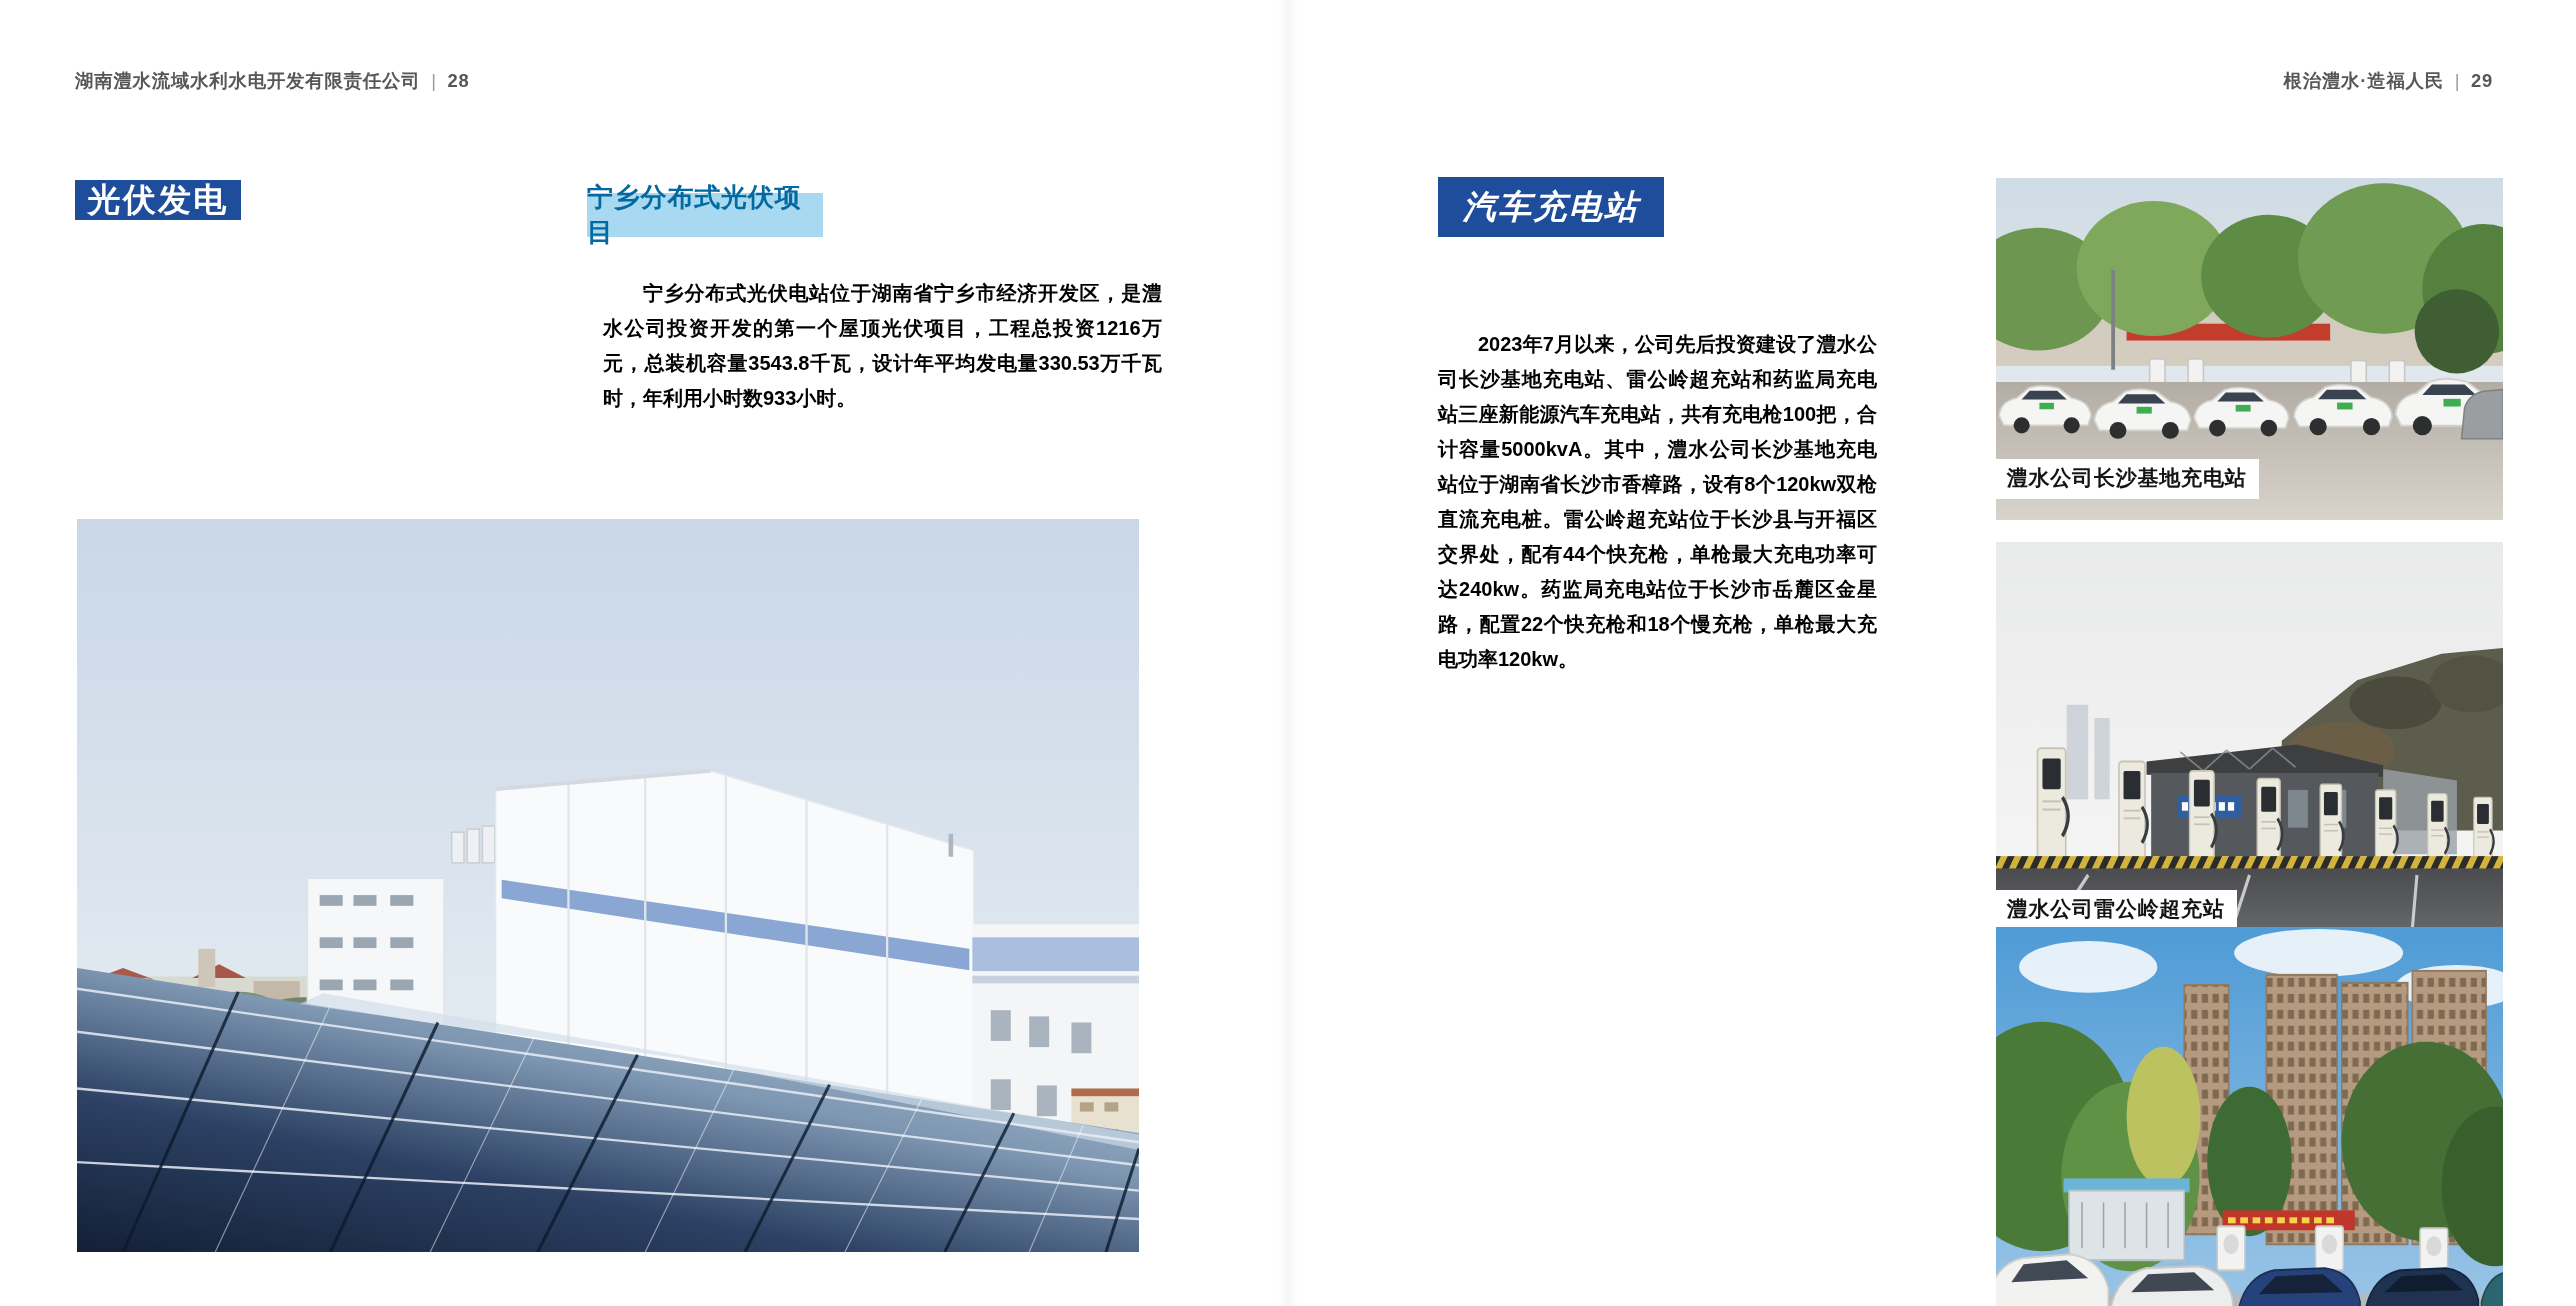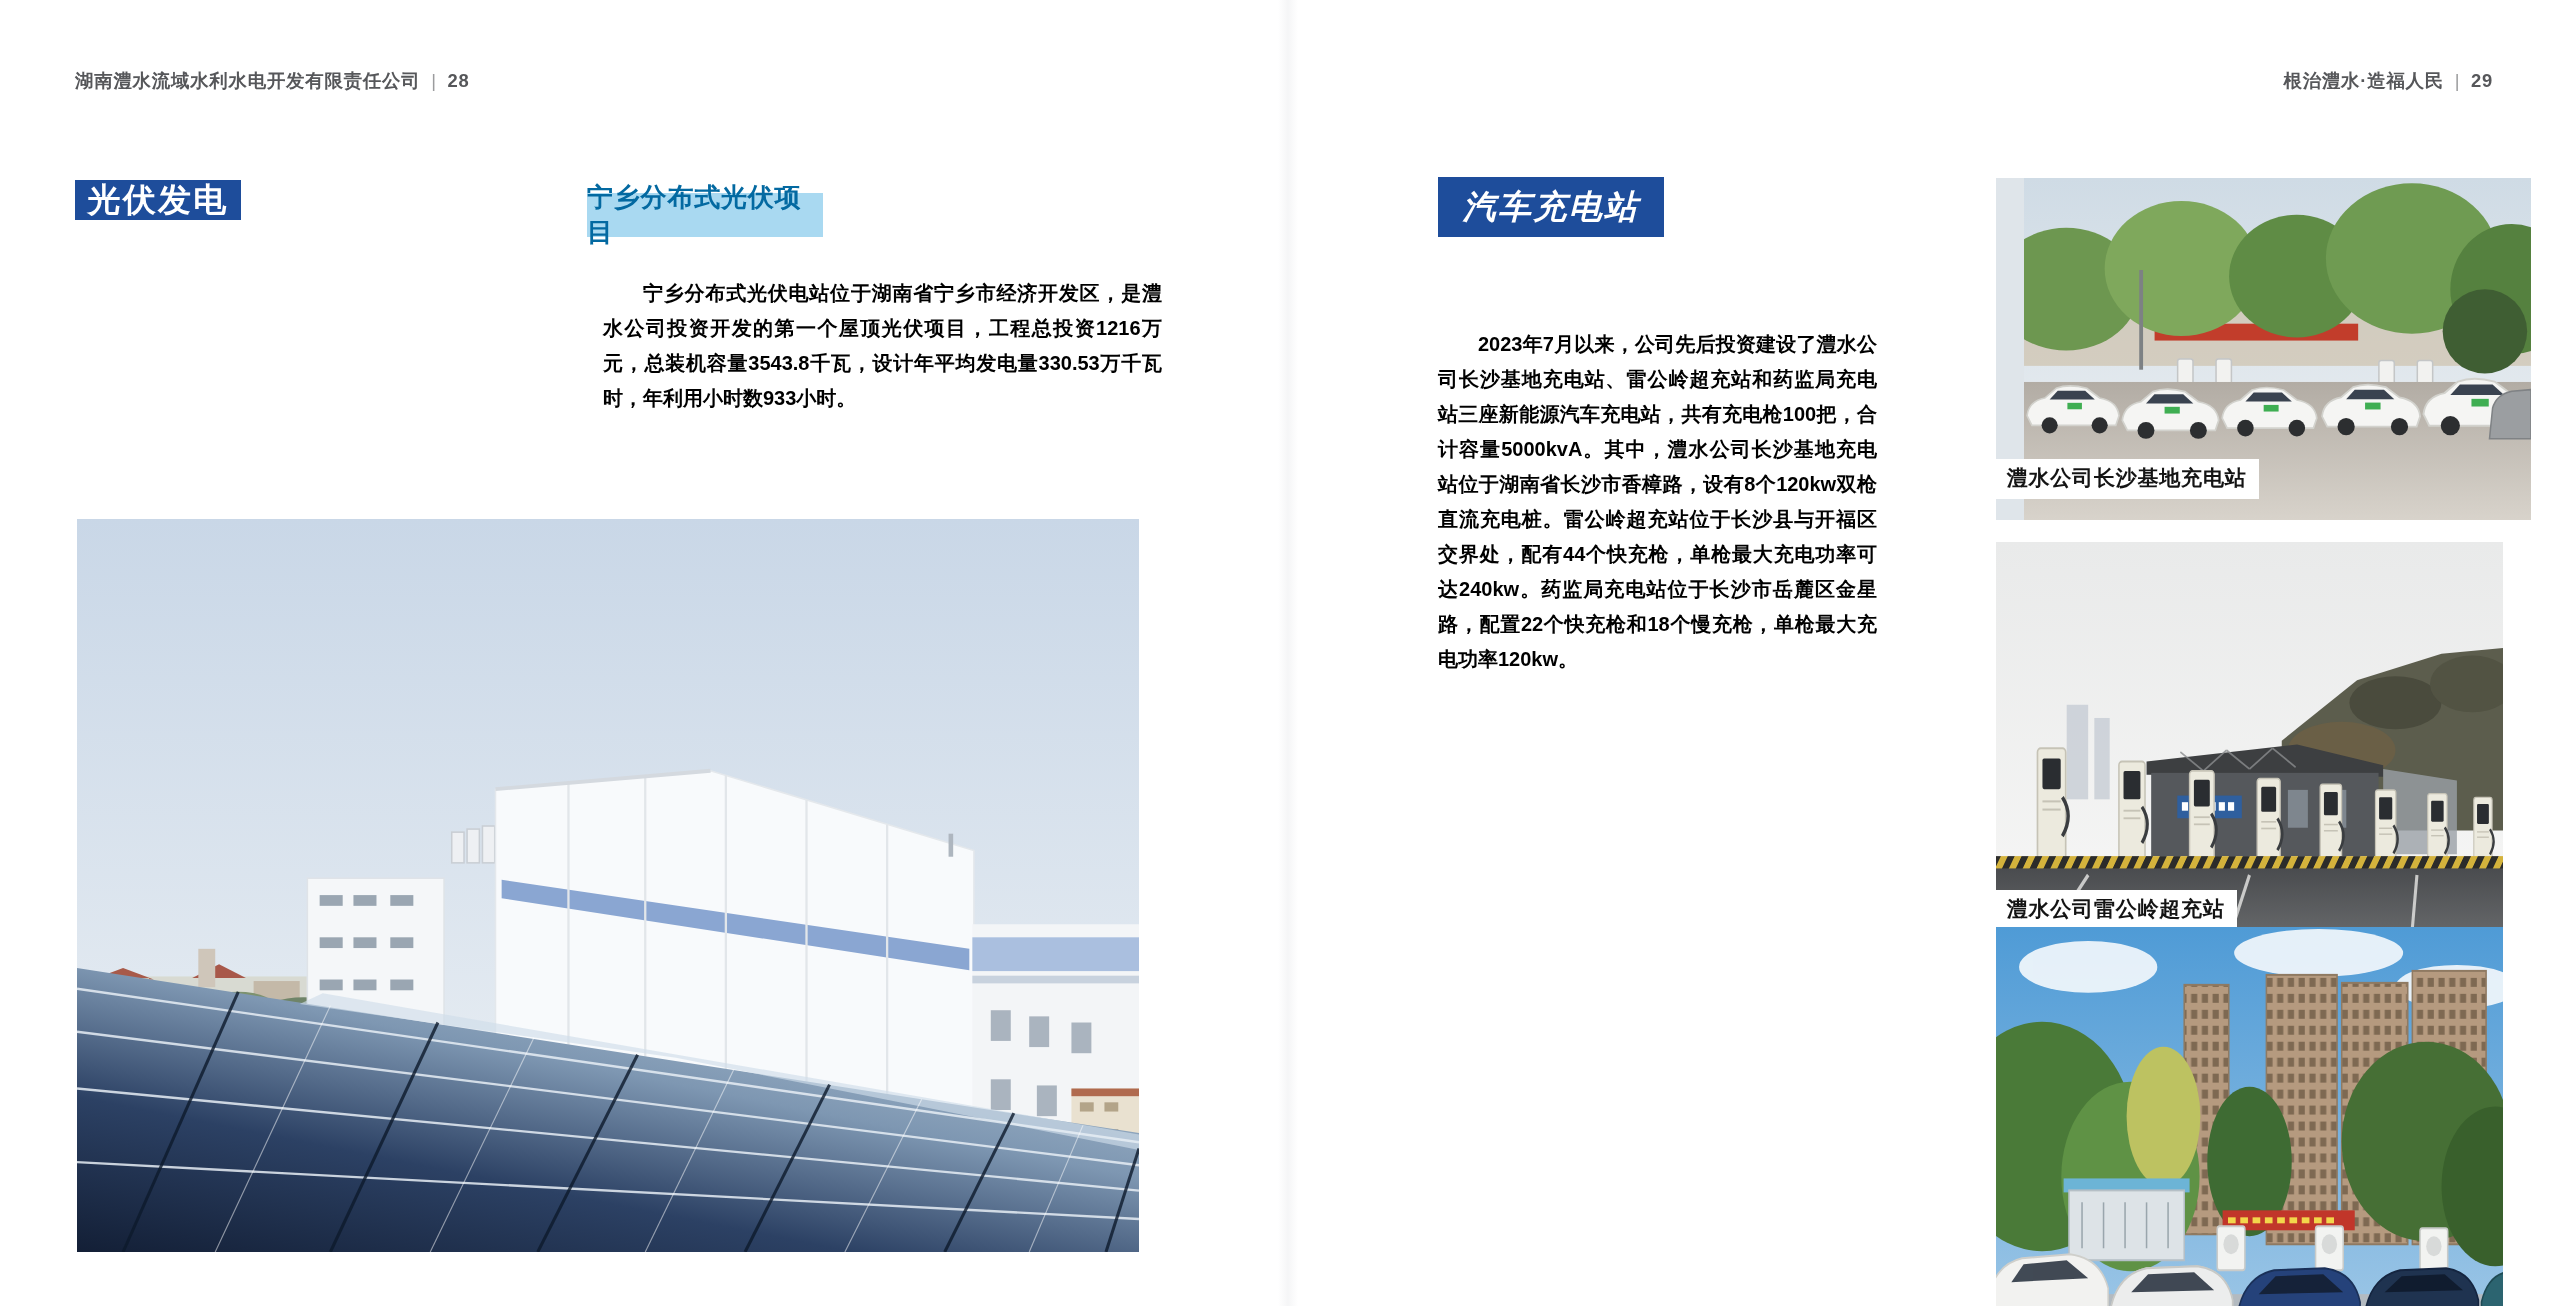--- a/index.html
+++ b/index.html
@@ -194,21 +194,21 @@
     </g>
   </svg>
 </div>
 
 <div class="abs section-box" style="left:1438px;top:177px;width:226px;height:60px;font-style:italic;">
   <span>汽车充电站</span>
 </div>
 
 <div class="abs body-para" style="left:1438px;top:327px;width:439px;">2023年7月以来，公司先后投资建设了澧水公司长沙基地充电站、雷公岭超充站和药监局充电站三座新能源汽车充电站，共有充电枪100把，合计容量5000kvA。其中，澧水公司长沙基地充电站位于湖南省长沙市香樟路，设有8个120kw双枪直流充电桩。雷公岭超充站位于长沙县与开福区交界处，配有44个快充枪，单枪最大充电功率可达240kw。药监局充电站位于长沙市岳麓区金星路，配置22个快充枪和18个慢充枪，单枪最大充电功率120kw。</div>
 
-<div class="abs photo" style="left:1996px;top:178px;width:507px;height:342px;padding-left:28px;">
+<div class="abs photo" style="left:1996px;top:178px;width:507px;height:342px;">
   <svg viewBox="0 0 660 446" preserveAspectRatio="none">
     <defs>
       <linearGradient id="p1sky" x1="0" y1="0" x2="0" y2="1">
         <stop offset="0" stop-color="#cfdbe5"></stop>
           <stop offset="1" stop-color="#eef1f3"></stop>
       </linearGradient>
       <linearGradient id="p1gnd" x1="0" y1="0" x2="0" y2="1">
         <stop offset="0" stop-color="#b2aca4"></stop>
           <stop offset="1" stop-color="#d8d3cb"></stop>
       </linearGradient>

